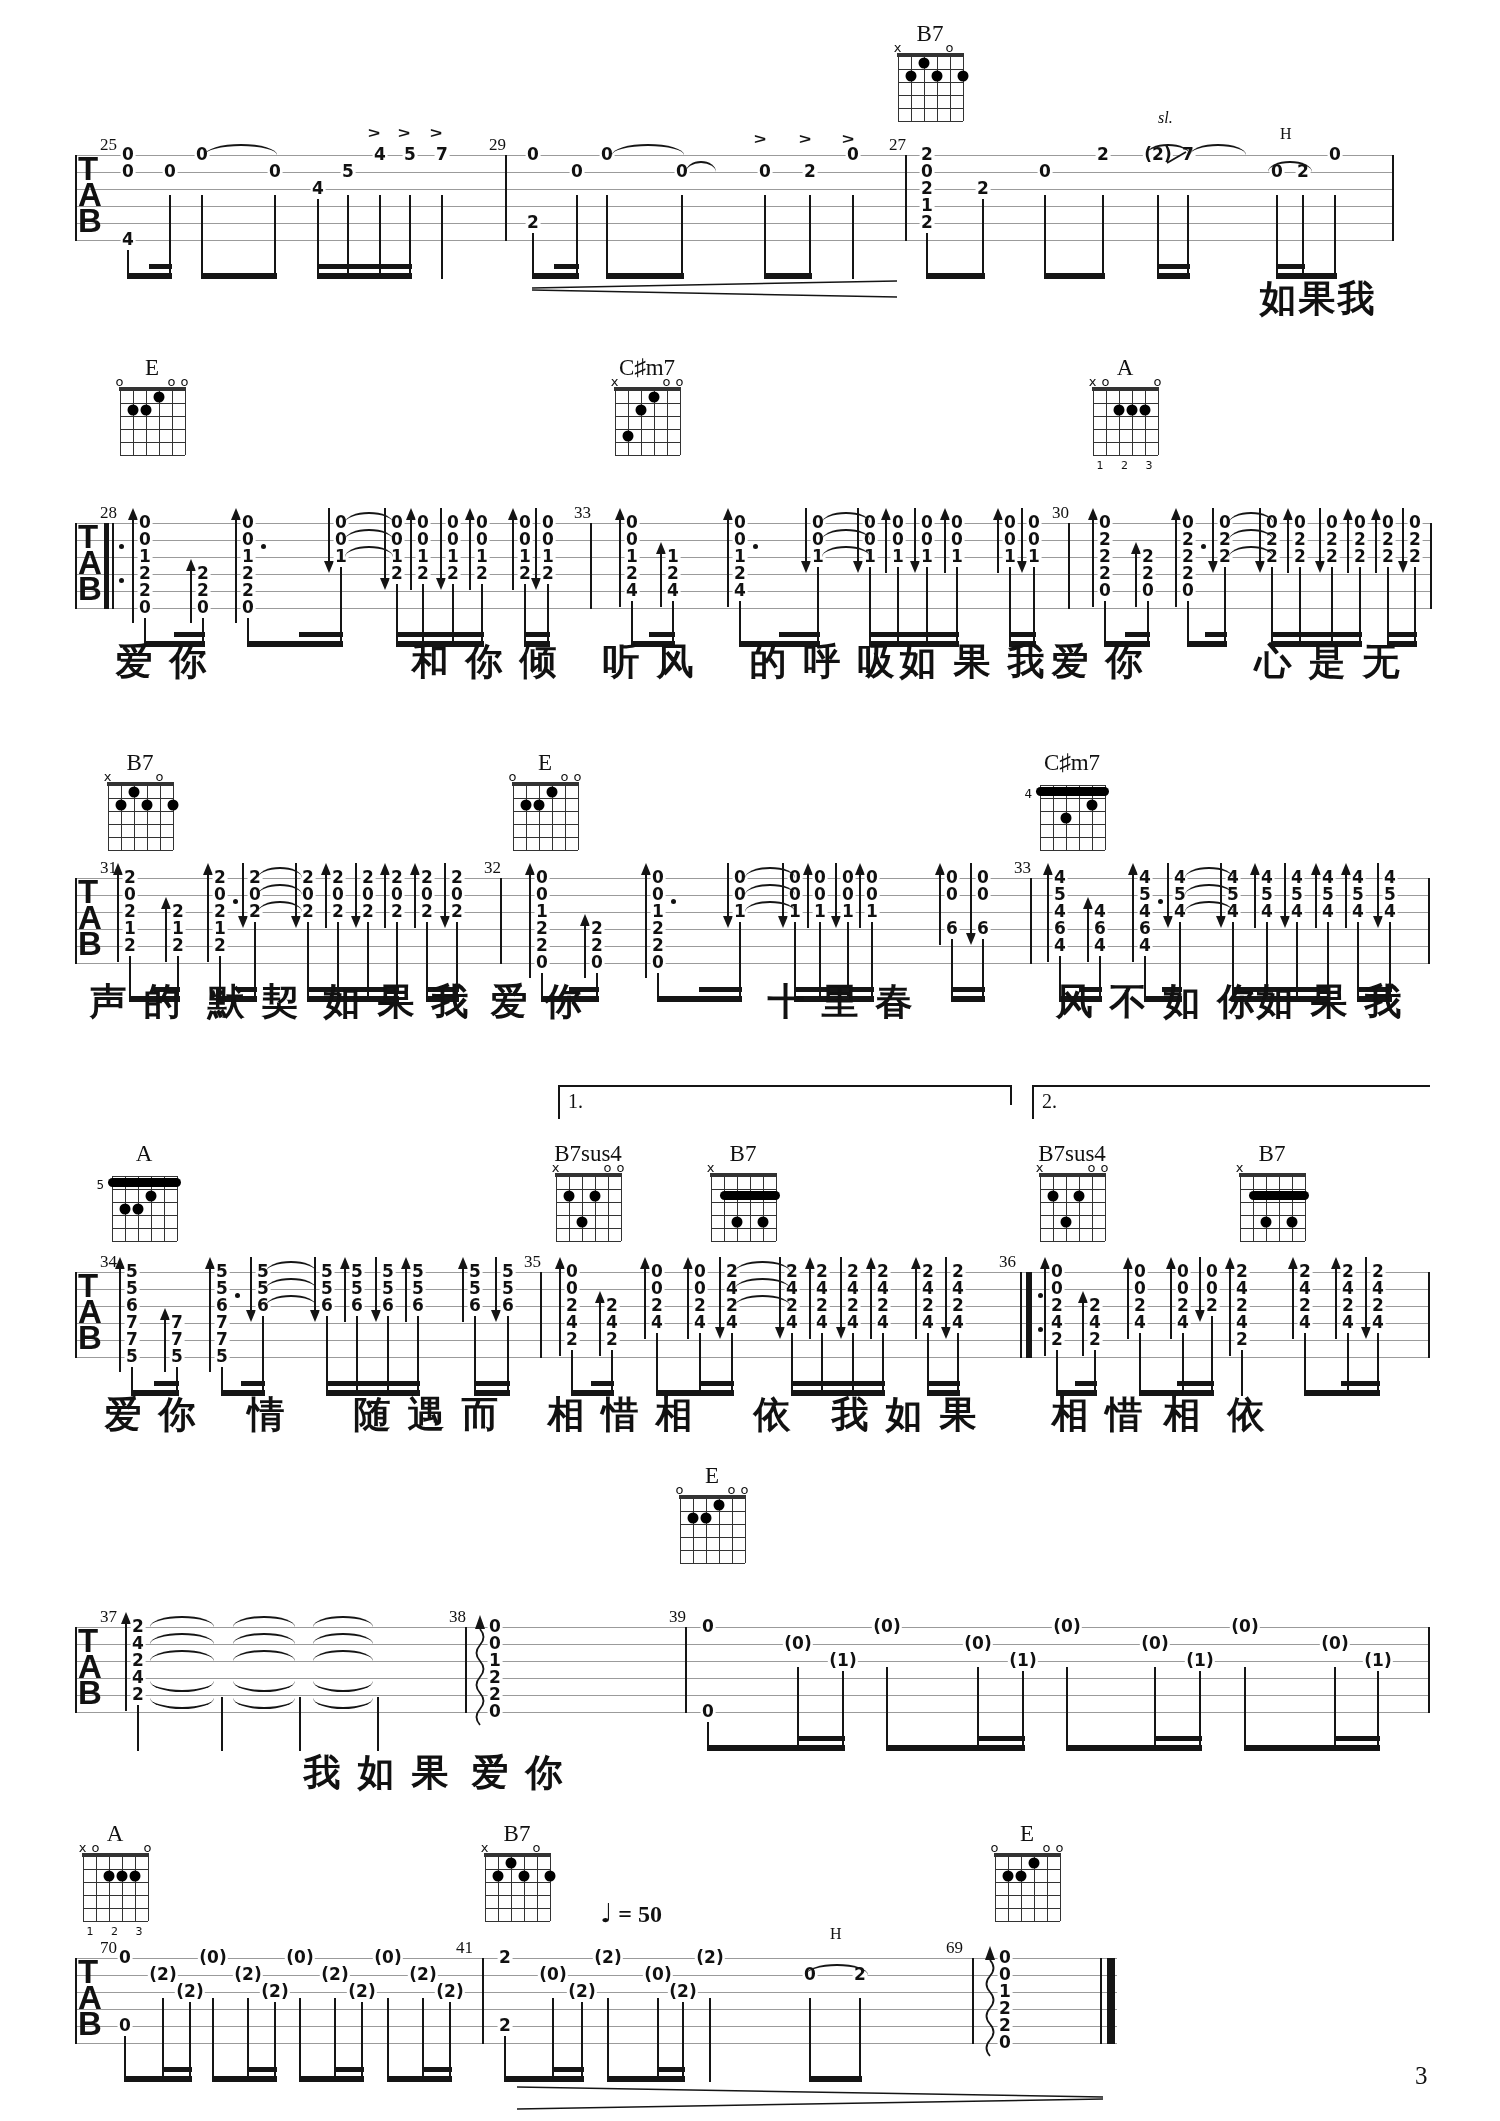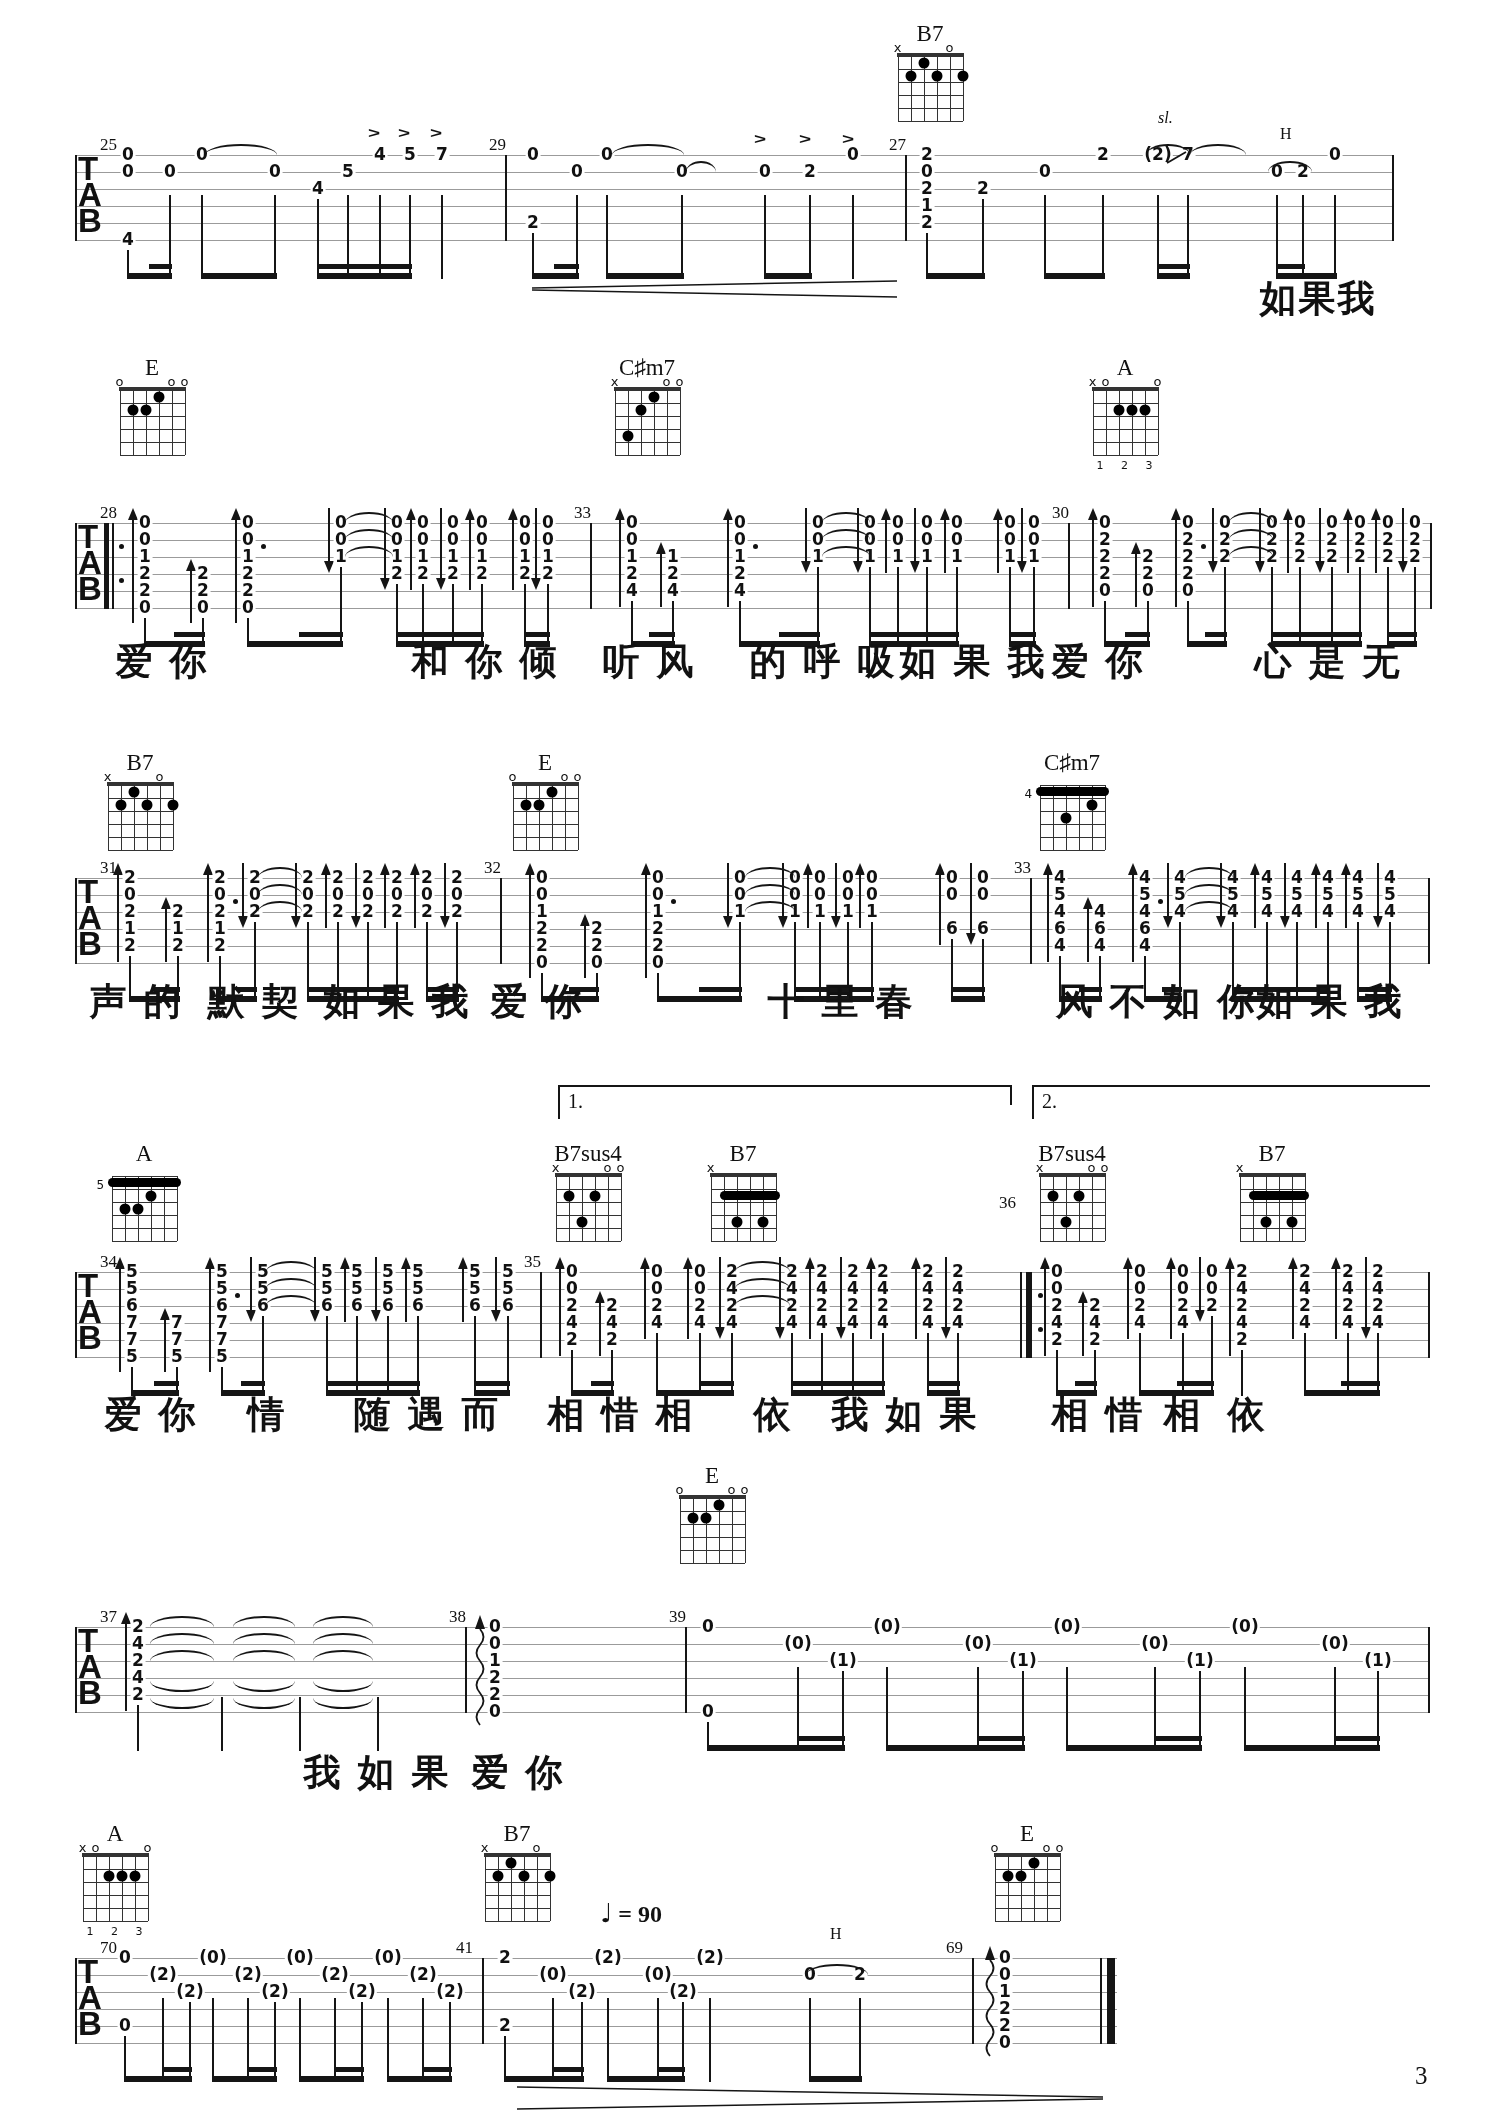--- a/index.html
+++ b/index.html
@@ -33,21 +33,21 @@
   .barre{position:absolute;height:9px;border-radius:5px;background:#000;}
   #tempo{position:absolute;font-weight:bold;font-size:24px;font-family:"Liberation Serif",serif;white-space:nowrap;}
   #tempo .nq{font-family:"DejaVu Sans",sans-serif;font-size:26px;}
   #pagenum{position:absolute;font-family:"Liberation Serif",serif;font-size:25px;}
   svg.ovl{position:absolute;left:0;top:0;pointer-events:none;}
 </style>
 </head>
 <body>
 
 <div id="page">
-  <div id="tempo" style="left: 600px; top: 1898px;"><span class="nq">♩</span> <span>= 90</span></div>
+  <div id="tempo" style="left: 600px; top: 1898px;"><span class="nq">♩</span> <span>= 50</span></div>
   <div id="pagenum" style="left: 1415px; top: 2062px;">3</div>
 <div class="sline" style="left: 75px; top: 155px; width: 1317px;"></div>
     <div class="sline" style="left: 75px; top: 172px; width: 1317px;"></div>
     <div class="sline" style="left: 75px; top: 189px; width: 1317px;"></div>
     <div class="sline" style="left: 75px; top: 206px; width: 1317px;"></div>
     <div class="sline" style="left: 75px; top: 223px; width: 1317px;"></div>
     <div class="sline" style="left: 75px; top: 240px; width: 1317px;"></div>
     <div class="bar" style="left: 75px; top: 155px; width: 2px; height: 86px;"></div>
     <div class="bar" style="left: 505px; top: 155px; width: 2px; height: 86px;"></div>
     <div class="bar" style="left: 905px; top: 155px; width: 2px; height: 86px;"></div>
@@ -672,21 +672,21 @@
     <div class="bar" style="left: 1428px; top: 1272px; width: 2px; height: 86px;"></div>
     <div class="bar" style="left: 1020px; top: 1272px; width: 2px; height: 86px;"></div>
     <div class="bar" style="left: 1026px; top: 1272px; width: 6px; height: 86px;"></div>
     <div class="rdot" style="left: 1038px; top: 1293px;"></div>
     <div class="rdot" style="left: 1038px; top: 1327px;"></div>
     <div class="clef" style="left: 78px; top: 1269px;">T</div>
     <div class="clef" style="left: 78px; top: 1295px;">A</div>
     <div class="clef" style="left: 78px; top: 1321px;">B</div>
     <div class="mnum" style="left: 100px; top: 1253px;">34</div>
     <div class="mnum" style="left: 524px; top: 1253px;">35</div>
-    <div class="mnum" style="left: 999px; top: 1194px;">36</div>
+    <div class="mnum" style="left: 999px; top: 1253px;">36</div>
     <div class="beam" style="left: 131px; top: 1390px; width: 48px;"></div>
     <div class="beam2" style="left: 154px; top: 1381px; width: 25px;"></div>
     <div class="beam" style="left: 221px; top: 1390px; width: 44px;"></div>
     <div class="beam2" style="left: 241px; top: 1381px; width: 24px;"></div>
     <div class="beam" style="left: 326px; top: 1390px; width: 94px;"></div>
     <div class="beam2" style="left: 326px; top: 1381px; width: 94px;"></div>
     <div class="beam" style="left: 474px; top: 1390px; width: 36px;"></div>
     <div class="beam2" style="left: 474px; top: 1381px; width: 36px;"></div>
     <div class="beam" style="left: 571px; top: 1390px; width: 43px;"></div>
     <div class="beam2" style="left: 591px; top: 1381px; width: 23px;"></div>

